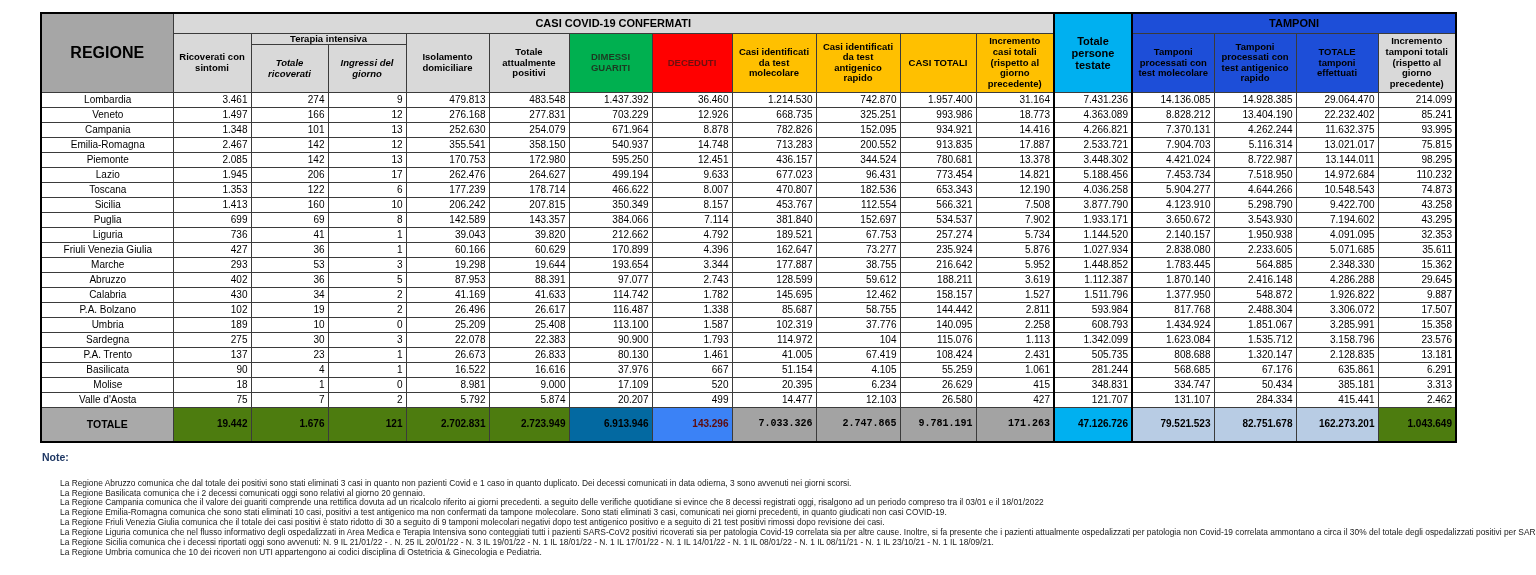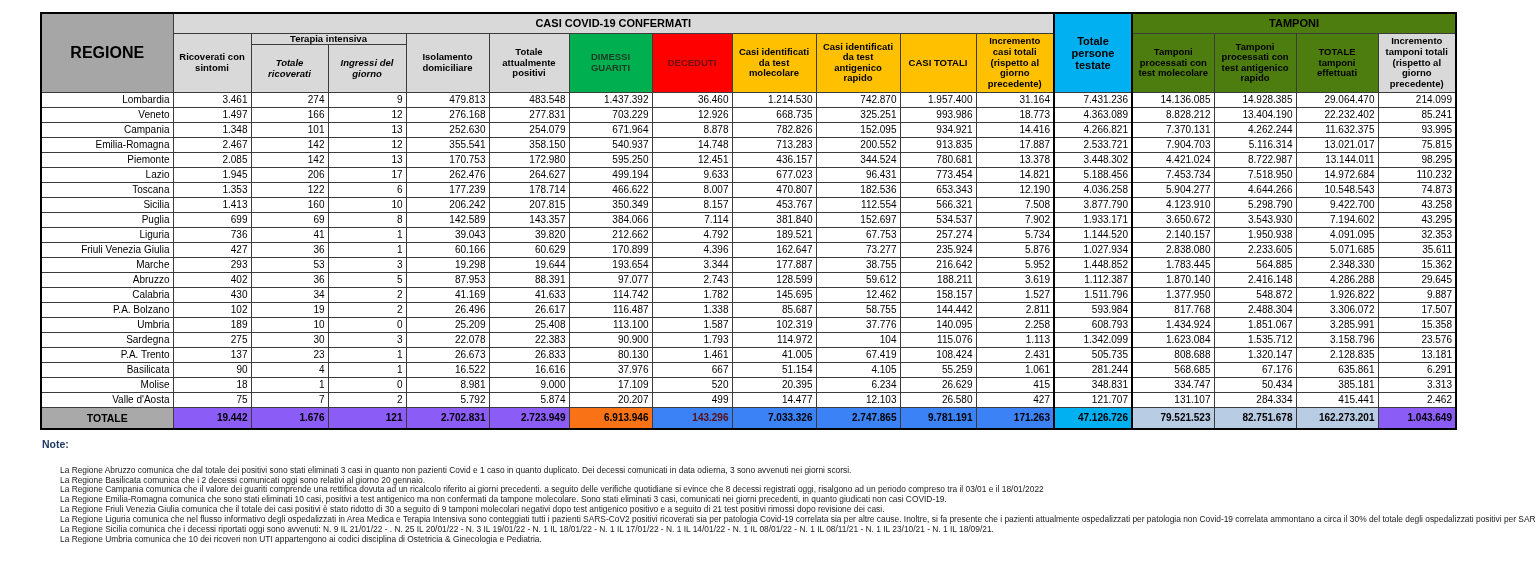--- a/index.html
+++ b/index.html
@@ -26,34 +26,34 @@
   }
   .hrow-band th { height:20px; font-size:11px; }
   .hrow-mid  th { font-size:9.5px; }
   .hrow-sub  th { height:48px; font-size:9.5px;font-style:italic; }
   .bg-gray  { background:#d9d9d9; }
   .bg-dark  { background:#a6a6a6; }
   .bg-green { background:#00b050; color:#1c3b22; }
   .bg-red   { background:#ff0000; color:#6d0f0f;margin-left:21px; }
   .bg-gold  { background:#ffc000; }
   .bg-cyan  { background:#00b0f0; }
-  .bg-blue  { background:#4d7c0f; }
+  .bg-blue  { background:#1d4ed8; }
   .col-testate { border-left:2px solid #000 !important; border-right:2px solid #000 !important; }
   th.regione-cell { font-size:16px; }
   tbody td {
     height:15px; font-size:10px; white-space:nowrap;
     text-align:right; background:#ffffff; line-height:1;
   }
-  tbody td.name { text-align:right; padding-left:4px; }
-  tr.totale td { font-weight:bold; height:21px; font-size:10px; }
-  tr.totale td.t-gray   { background:#8b5cf6; }
+  tbody td.name { text-align:center; padding-left:4px; }
+  tr.totale td { font-weight:bold; height:34px; font-size:10px; }
+  tr.totale td.t-gray   { background:#4d7c0f; }
   tr.totale td.t-label  { background:#a9a9a9; text-align:center; font-size:10.5px; }
-  tr.totale td.t-green  { background:#f97316;margin-left:41px; }
+  tr.totale td.t-green  { background:#0369a1;margin-left:41px; }
   tr.totale td.t-red    { background:#3b82f6; color:#5e0c0c; }
-  tr.totale td.t-gold   { background:#3b82f6; }
+  tr.totale td.t-gold   { background:#a3a3a3;font-family:Liberation Mono, monospace; }
   tr.totale td.t-cyan   { background:#00b0f0; }
   tr.totale td.t-blue   { background:#b8cce4; }
   .notes { margin:8px 0 0 42px; }
   .notes-heading {
     font-size:10.5px; font-weight:bold; color:#1f3864; margin-bottom:16px;
   }
   .note-line {
     font-size:8.4px; line-height:1.18; color:#1a1a1a; white-space:nowrap;margin-left:18px;
   }
 </style>

